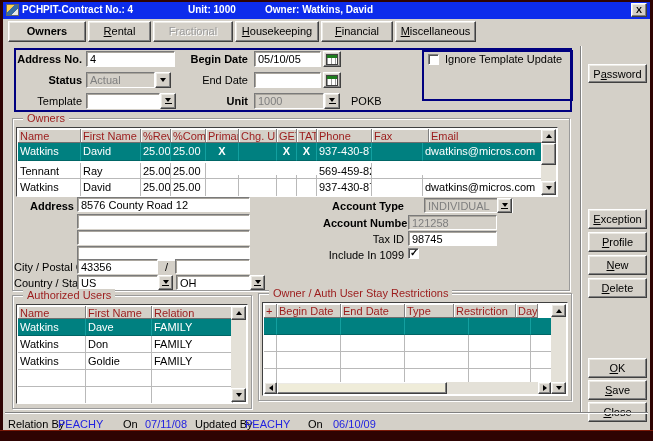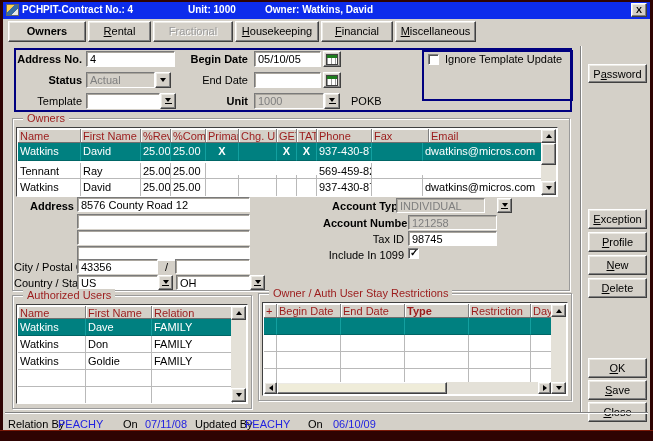--- a/index.html
+++ b/index.html
@@ -219,21 +219,21 @@
       </div>
     <div class="field" style="left:173px;top:256px;width:74px;height:15px">OH</div>
     <div class="btn" style="left:247px;top:256px;width:15px;height:15px">
         <span class="lov-ic">
           <span class="tri-d"></span>
           <span class="bar"></span>
         </span>
       </div>
 
     <span class="lbl b" style="left:320px;top:181px;width:81px">Account Type</span>
-    <div class="field dis" style="left:393px;top:179px;width:89px;height:15px">INDIVIDUAL</div>
+    <div class="field dis" style="left:421px;top:179px;width:89px;height:15px">INDIVIDUAL</div>
     <div class="btn" style="left:494px;top:179px;width:15px;height:15px">
         <span class="lov-ic">
           <span class="tri-d"></span>
           <span class="bar"></span>
         </span>
       </div>
     <span class="lbl b" style="left:320px;top:198px;width:81px">Account Number</span>
     <div class="field dis" style="left:405px;top:196px;width:89px;height:15px">121258</div>
     <span class="lbl" style="left:320px;top:214px;width:81px">Tax ID</span>
     <div class="field" style="left:405px;top:212px;width:89px;height:15px">98745</div>
@@ -288,21 +288,21 @@
 
     <div class="grp" style="left:255px;top:274px;width:314px;height:108px">
       <span class="legend">Owner / Auth User Stay Restrictions</span>
     </div>
     <div class="tbl" style="left:259px;top:283px;width:306px;height:94px">
       <div class="tdata">
           <div class="trow thead" style="height: 14px;">
             <div class="th" style="width: 13px;">+</div>
             <div class="th" style="width: 64px;">Begin Date</div>
             <div class="th" style="width: 64px;">End Date</div>
-            <div class="th" style="width: 64px; font-weight: bold;">Type</div>
+            <div class="th" style="width: 49px;">Type</div>
             <div class="th" style="width: 62px;">Restriction</div>
             <div class="th" style="width: 22px;">Days</div>
           </div>
           <div class="trow sel" style="height: 17px;">
             <div class="tc ctr" style="width: 13px;"></div>
             <div class="tc" style="width: 64px;"></div>
             <div class="tc" style="width: 64px;"></div>
             <div class="tc" style="width: 64px;"></div>
             <div class="tc" style="width: 62px;"></div>
             <div class="tc" style="width: 22px;"></div>

